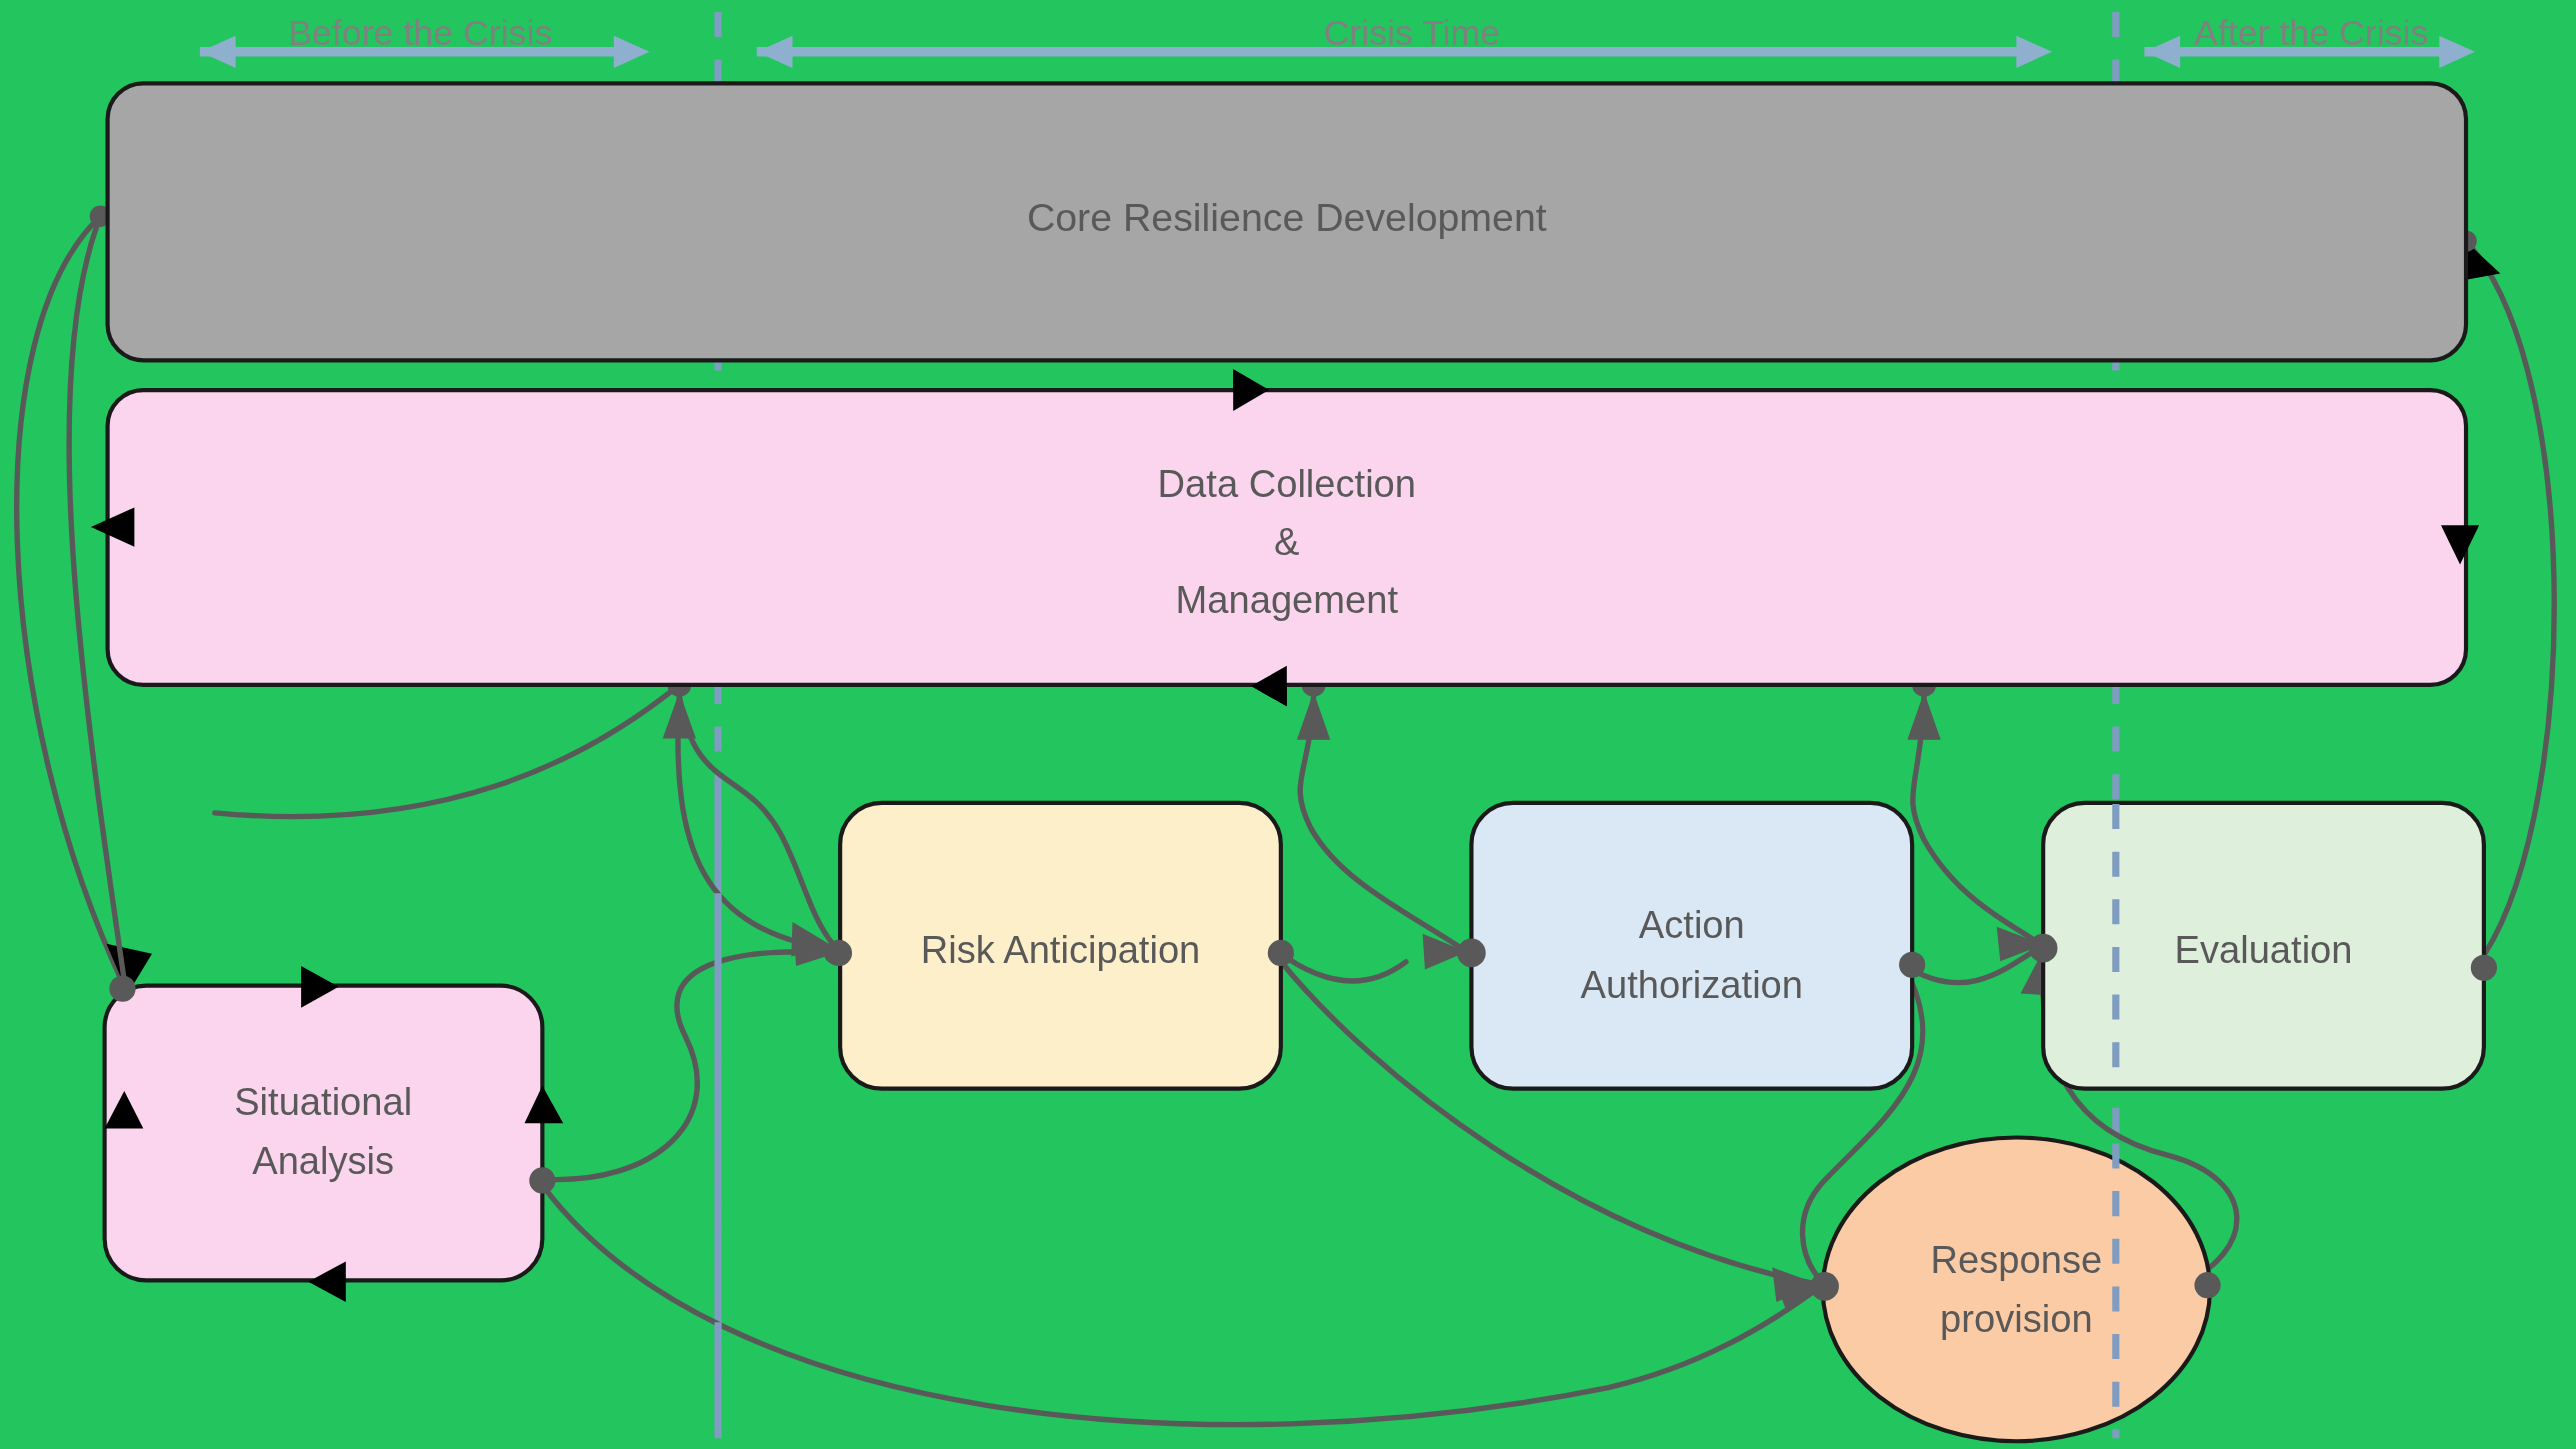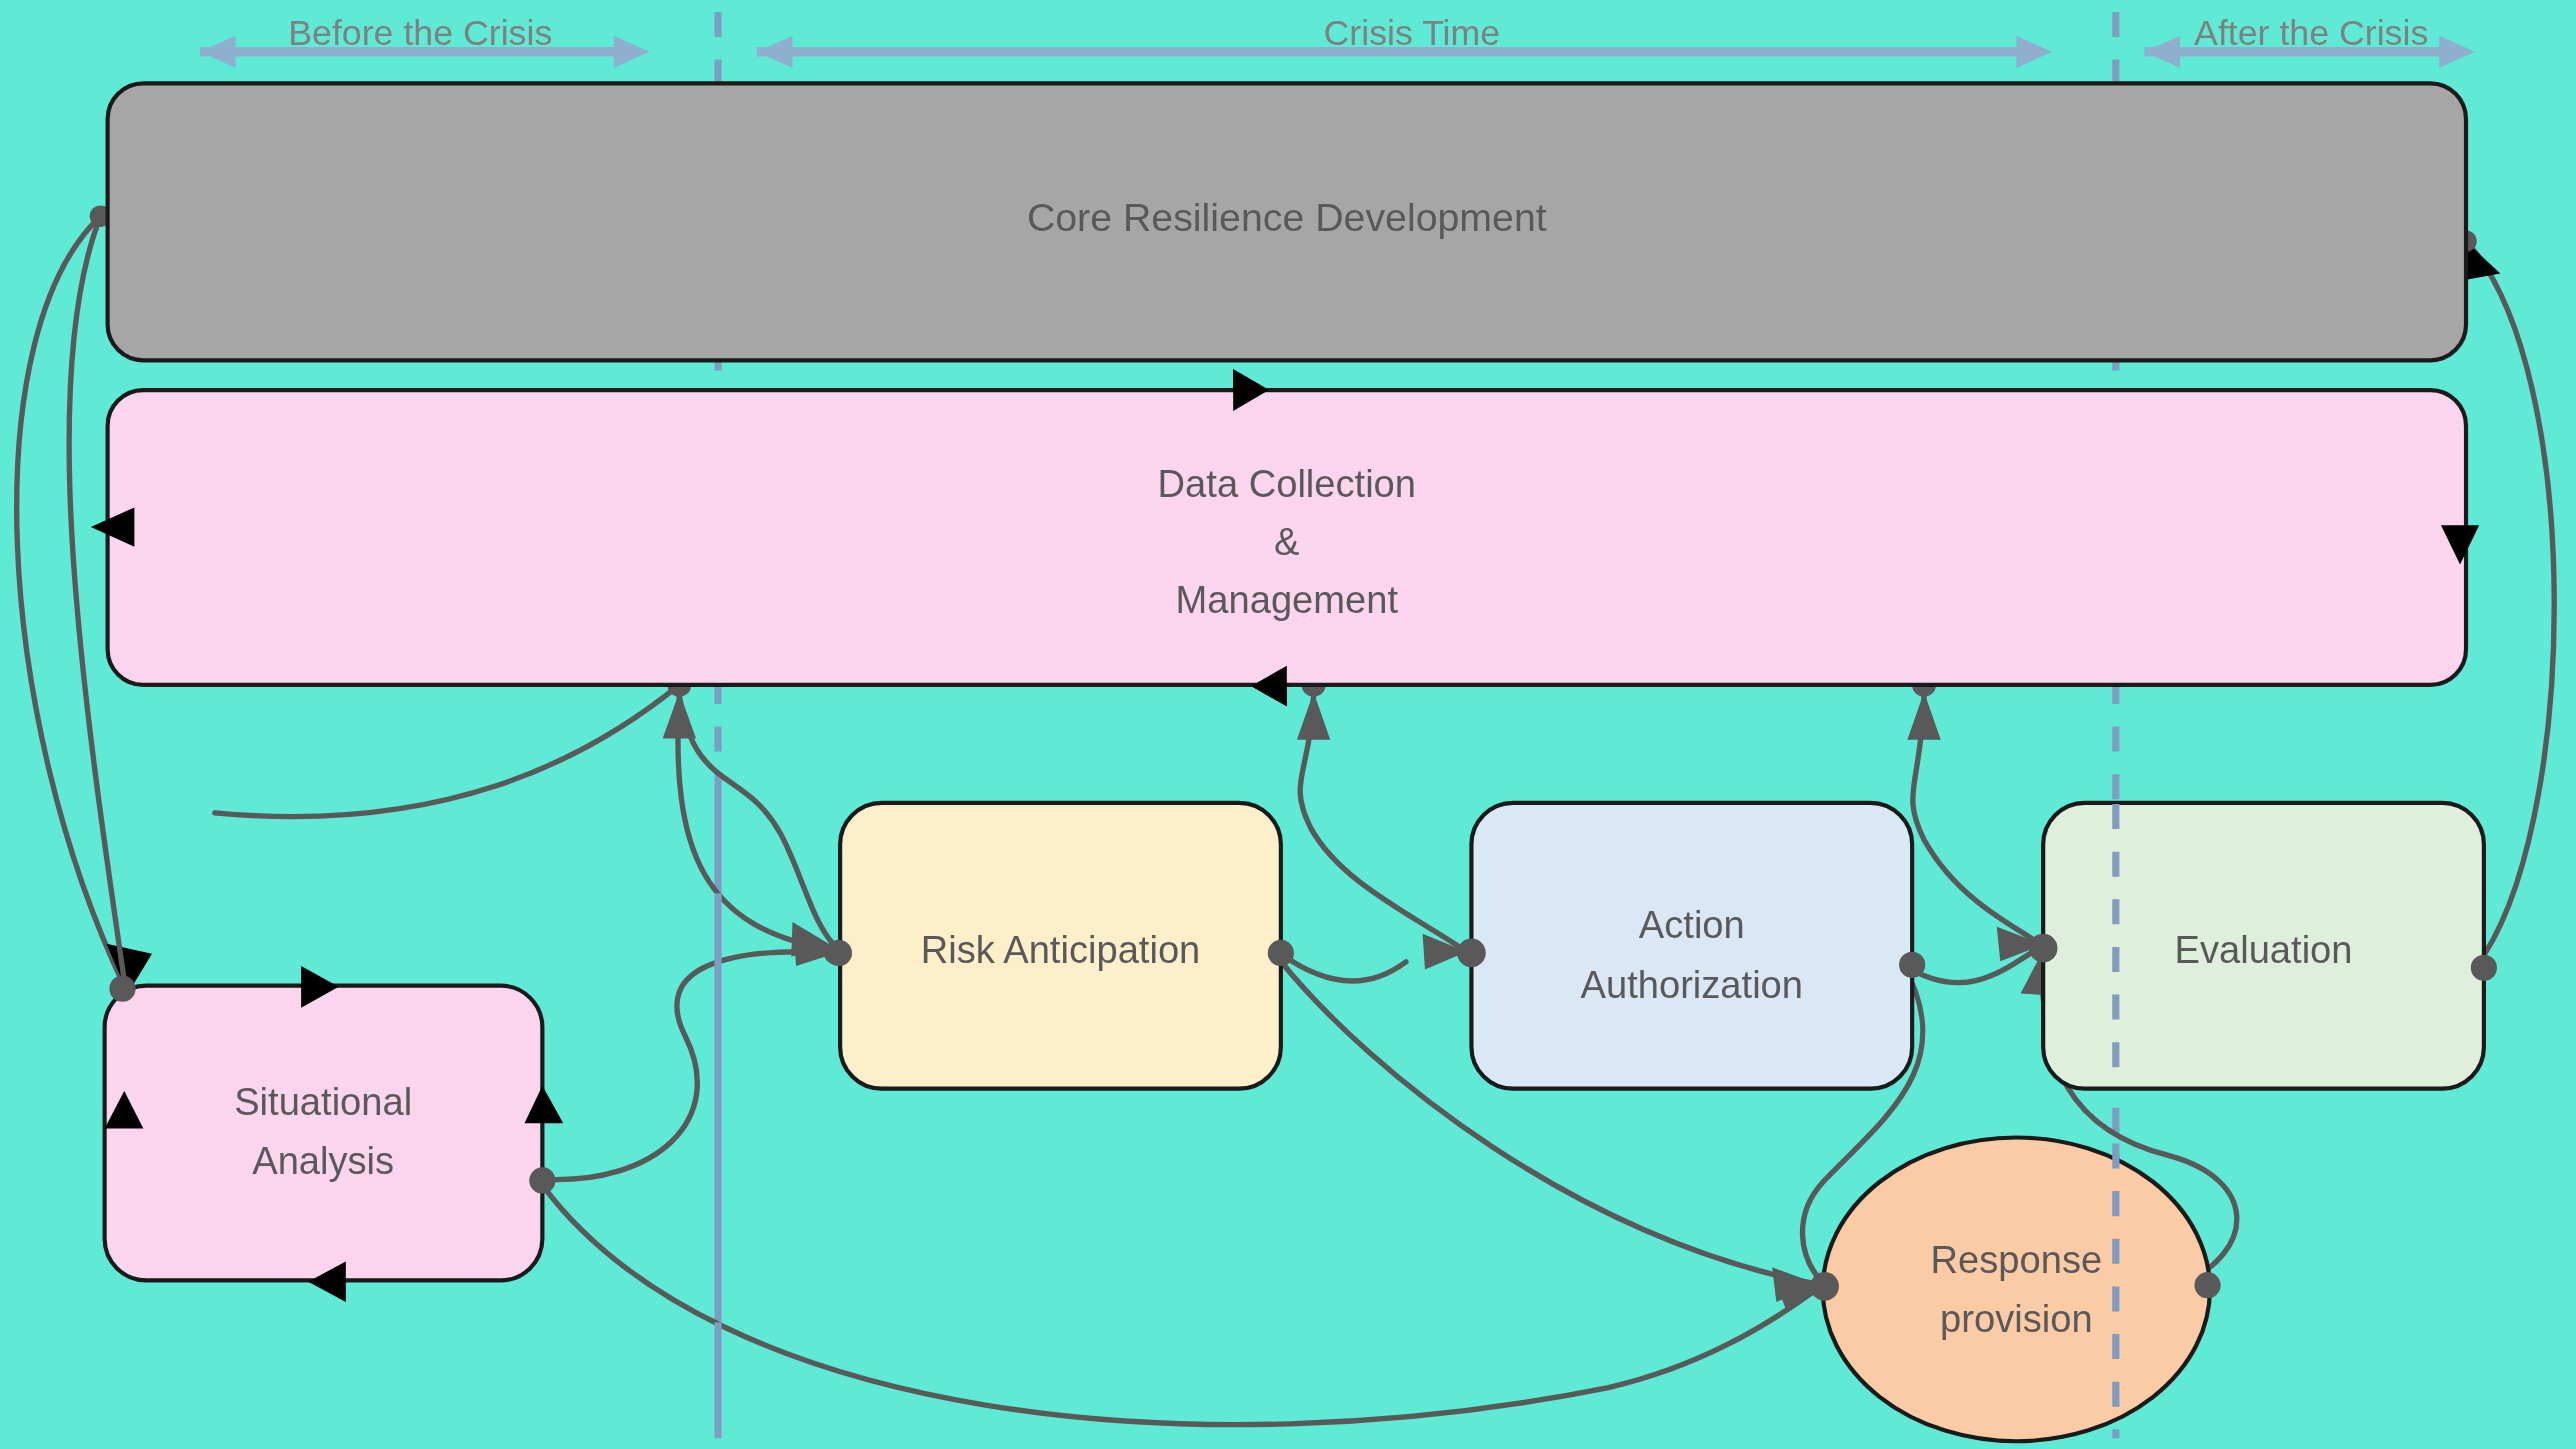--- a/index.html
+++ b/index.html
@@ -1,17 +1,17 @@
 <!DOCTYPE html>
 <html style="font-size:9.5px"><head>
 <meta charset="utf-8">
 <style>
   html,body{margin:0;padding:0;background:#ffffff;}
   body{font-family:"Liberation Sans", sans-serif;}
-  #stage{position:relative;width:2576px;height:1449px;background:#5eead4;overflow:hidden;}
+  #stage{position:relative;width:2576px;height:1449px;background:#22c55e;overflow:hidden;}
   svg{position:absolute;top:0;left:0;width:2576px;height:1449px;}
   .boxlabel{fill:#595959;font-family:"Liberation Sans",sans-serif;font-size:64px;text-anchor:middle;dominant-baseline:middle;}
   .boxlabel.big{font-size:66px;}
   .phaselabel{fill:#808080;font-family:"Liberation Sans",sans-serif;font-size:60px;text-anchor:middle;dominant-baseline:middle;}
   .node-shape{stroke:#1a1a1a;stroke-width:7;}
   .conn{fill:none;stroke:#595959;stroke-width:9;stroke-linecap:round;}
   .conn-dot{fill:#595959;}
   .edge-arrow{fill:#000000;}
   .divider{stroke:#7F9DC0;stroke-width:12;stroke-dasharray:42 38;}
   .phase-arrow{stroke:#8FAFCE;stroke-width:16;}

